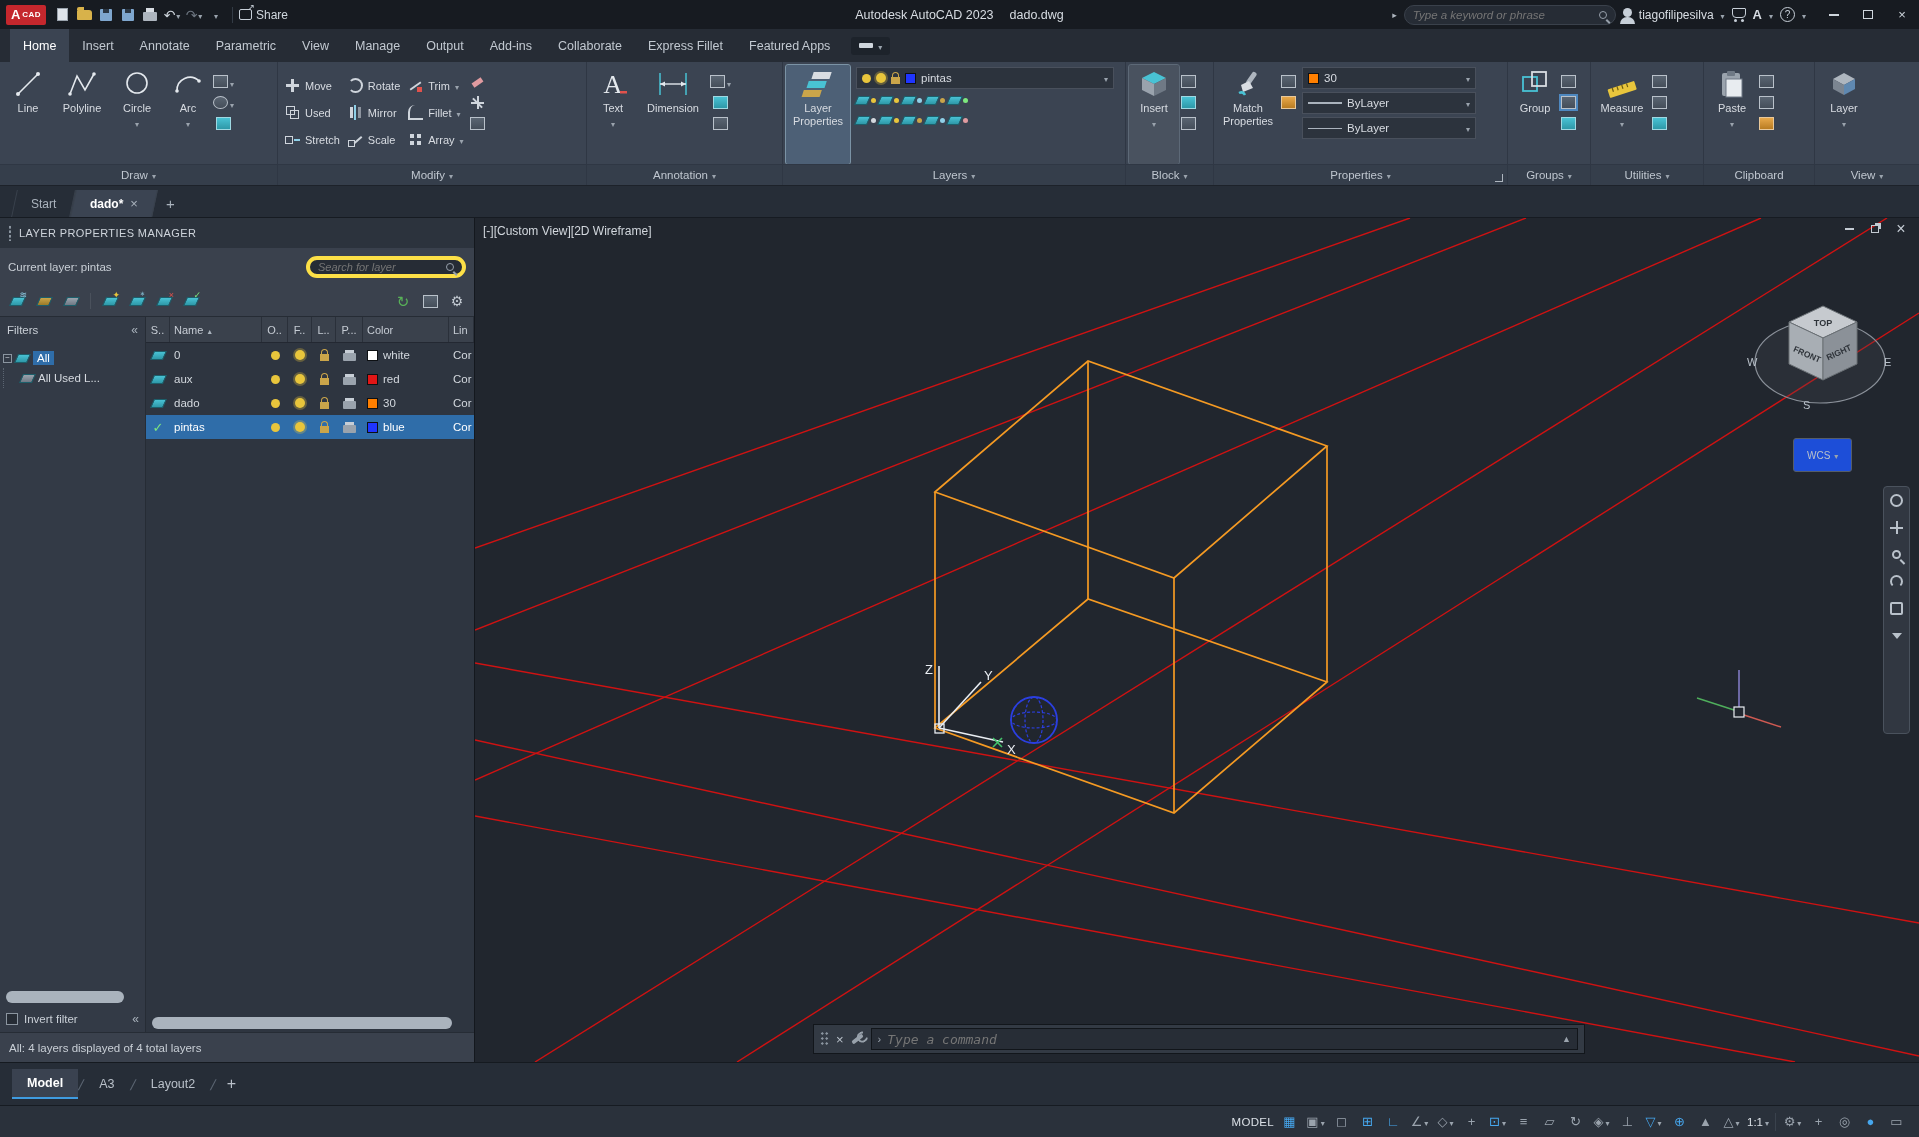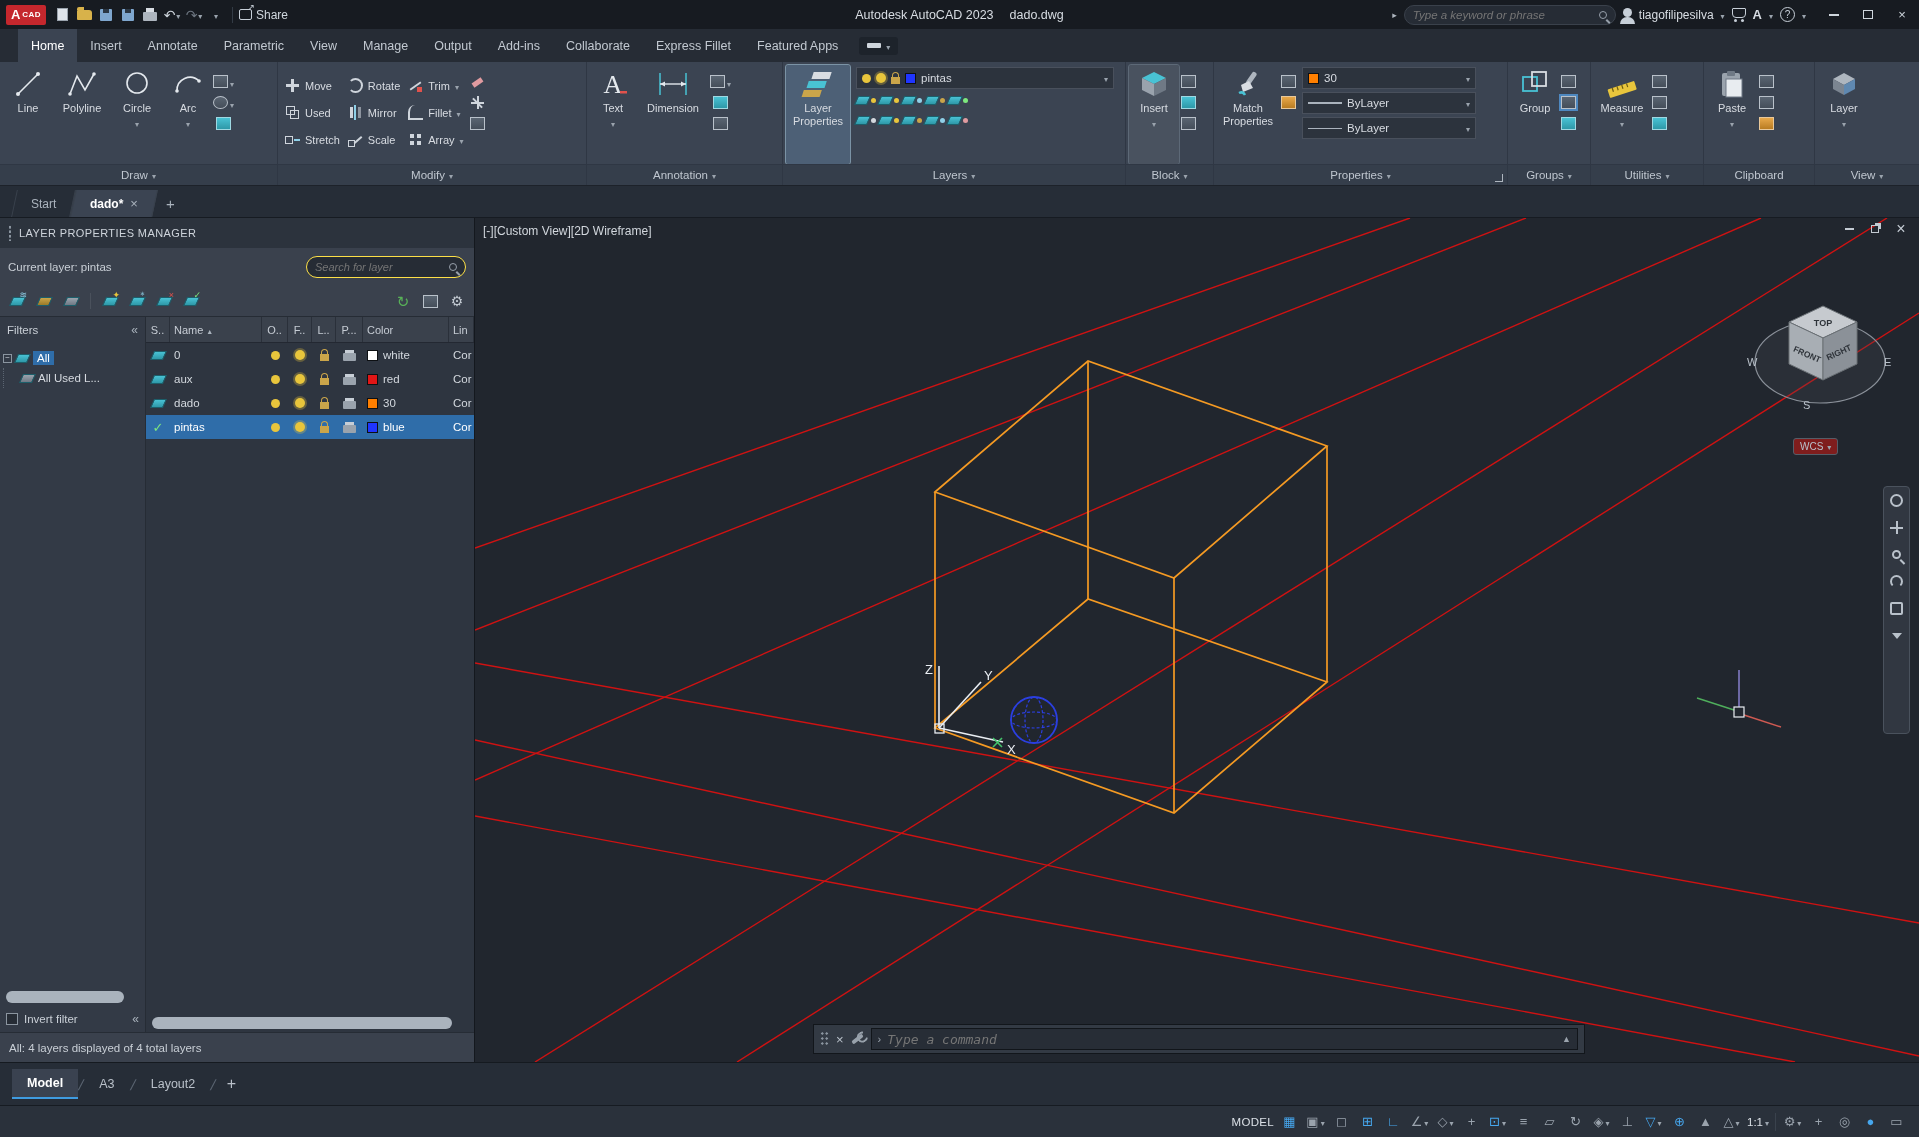--- a/index.html
+++ b/index.html
@@ -39,21 +39,21 @@
   .cart{width:14px;height:10px;border:1.5px solid #c7cfd8;border-radius:1px 1px 4px 4px;position:relative;margin-top:-3px;}
   .cart:after{content:"";position:absolute;left:1px;top:10px;width:3px;height:3px;border-radius:50%;background:#c7cfd8;box-shadow:7px 0 0 #c7cfd8;}
   .aico{font-weight:bold;color:#d8dde3;font-size:13px;}
   .helpico{width:15px;height:15px;border-radius:50%;border:1.5px solid #c7cfd8;color:#c7cfd8;font-size:10px;display:flex;align-items:center;justify-content:center;}
   .winbtns{display:flex;height:100%;margin-left:4px;}
   .winbtn{width:34px;height:100%;display:flex;align-items:center;justify-content:center;color:#cfd6dd;font-size:13px;}
   .wb-min{width:10px;height:2px;background:#cfd6dd;}
   .wb-max{width:10px;height:9px;border:1.5px solid #cfd6dd;}
 
   
-  .ribbon-tabs{height:33px;background:#262c35;display:flex;align-items:stretch;padding-left:18px;font-size:12.5px;color:#c2c9d1;flex:none;}
+  .ribbon-tabs{height:33px;background:#262c35;display:flex;align-items:stretch;padding-left:10px;font-size:12.5px;color:#c2c9d1;flex:none;}
   .rtab{padding:0 13px;display:flex;align-items:center;white-space:nowrap;}
   .rtab.active{background:#3b4452;color:#fff;}
   .ribbon-toggle{margin-left:8px;display:flex;align-items:center;gap:5px;background:#1d232b;border-radius:3px;align-self:center;height:18px;padding:0 8px;}
   .ribbon-toggle .bar{width:14px;height:5px;background:#cfd6dd;border-radius:1px;}
 
   
   .ribbon-body{height:124px;background:#3b4452;display:flex;border-bottom:1px solid #1d222a;flex:none;}
   .panel{display:flex;flex-direction:column;border-right:1px solid #2f3744;flex:none;}
   .panel-content{flex:1;display:flex;padding:3px 3px 0;gap:2px;min-height:0;}
   .panel-label{height:21px;background:#353e4b;border-top:1px solid #2f3744;display:flex;align-items:center;justify-content:center;gap:4px;font-size:11.5px;color:#bfc6cf;position:relative;}
@@ -119,21 +119,21 @@
   .ftab-plus{height:27px;width:30px;display:flex;align-items:center;justify-content:center;color:#aab3bd;font-size:15px;}
 
   
   .main{flex:1;display:flex;min-height:0;}
 
   
   .palette{width:475px;background:#3a414d;border-right:1px solid #14181e;display:flex;flex-direction:column;font-size:11.5px;flex:none;}
   .pal-header{height:30px;background:#2c333d;display:flex;align-items:center;gap:7px;padding:0 8px;font-size:11px;letter-spacing:.4px;color:#ced4db;flex:none;}
   .gripv{width:4px;height:16px;background-image:radial-gradient(#8b95a0 1px,transparent 1.3px);background-size:4px 4.5px;}
   .cur-row{height:38px;display:flex;align-items:center;padding:0 8px;gap:8px;flex:none;color:#c9cfd6;}
-  .search-box{margin-left:auto;width:160px;height:22px;background:#262c35;border:1px solid #fde047;border-radius:11px;display:flex;align-items:center;padding:0 8px;gap:5px;justify-content:flex-end;}
+  .search-box{margin-left:auto;width:160px;height:22px;background:#262c35;border:4px solid #fde047;border-radius:11px;display:flex;align-items:center;padding:0 8px;gap:5px;justify-content:flex-end;}
   .search-box input{flex:1;background:none;border:none;outline:none;color:#9aa3ad;font-style:italic;font-size:11px;font-family:inherit;min-width:0;}
   .pal-toolbar{height:30px;display:flex;align-items:center;padding:0 6px;gap:5px;flex:none;}
   .pt{width:22px;height:20px;display:flex;align-items:center;justify-content:center;position:relative;}
   .pt .mark{position:absolute;right:1px;top:0;font-size:9px;line-height:1;}
   .ptsep{width:1px;height:16px;background:#4a515c;margin:0 3px;}
   .refresh{color:#58b158;font-size:15px;line-height:1;}
   .gear{color:#c3cad2;font-size:14px;line-height:1;}
   .pal-body{flex:1;display:flex;min-height:0;border-top:1px solid #262c35;}
   .filters-col{width:146px;background:#333a46;border-right:1px solid #262c35;display:flex;flex-direction:column;justify-content:space-between;}
   .filters-head{height:26px;display:flex;align-items:center;padding:0 7px;color:#c9cfd6;flex:none;}
@@ -167,21 +167,21 @@
 
   
   .viewport{flex:1;position:relative;background:#21262e;overflow:hidden;}
   .vp-svg{position:absolute;left:0;top:0;}
   .view-label{position:absolute;left:8px;top:6px;font-size:12px;color:#d2d7dd;}
   .vw-controls{position:absolute;right:10px;top:4px;display:flex;gap:10px;align-items:center;color:#c3cad2;}
   .vwc{width:16px;height:14px;display:flex;align-items:center;justify-content:center;}
   .vw-minbar{width:9px;height:2px;background:#c3cad2;}
   .vw-rest{width:8px;height:8px;border:1px solid #c3cad2;box-shadow:3px -3px 0 -1px #c3cad2;}
   .viewcube{position:absolute;left:1270px;top:66px;width:150px;height:150px;}
-  .wcs-pill{position:absolute;left:1318px;top:220px;height:17px;padding:0 6px;background:#7f1d1d;border:1px solid #555d68;border-radius:3px;display:flex;align-items:center;gap:4px;font-size:10px;color:#b9c1ca;}
+  .wcs-pill{position:absolute;left:1318px;top:220px;height:34px;padding:0 13px;background:#1d4ed8;border:1px solid #555d68;border-radius:3px;display:flex;align-items:center;gap:4px;font-size:10px;color:#b9c1ca;}
   .navbar{position:absolute;left:1408px;top:268px;width:27px;height:248px;background:rgba(52,59,68,.85);border:1px solid #4a525d;border-radius:4px;display:flex;flex-direction:column;align-items:center;padding:6px 0;gap:12px;}
   .nv{width:15px;height:15px;display:flex;align-items:center;justify-content:center;}
   .nv-wheel{width:13px;height:13px;border:2px solid #b9c1ca;border-radius:50%;}
   .nv-pan{position:relative;width:13px;height:13px;}
   .nv-pan:before{content:"";position:absolute;left:5.5px;top:0;width:2px;height:13px;background:#b9c1ca;}
   .nv-pan:after{content:"";position:absolute;left:0;top:5.5px;width:13px;height:2px;background:#b9c1ca;}
   .nv-zoom{width:9px;height:9px;border:2px solid #b9c1ca;border-radius:50%;position:relative;}
   .nv-zoom:after{content:"";position:absolute;left:7px;top:7px;width:6px;height:2px;background:#b9c1ca;transform:rotate(45deg);transform-origin:0 0;}
   .nv-orbit{width:13px;height:13px;border:2px solid #b9c1ca;border-radius:50%;border-bottom-color:transparent;}
   .nv-more{width:0;height:0;border-left:5px solid transparent;border-right:5px solid transparent;border-top:6px solid #b9c1ca;}

